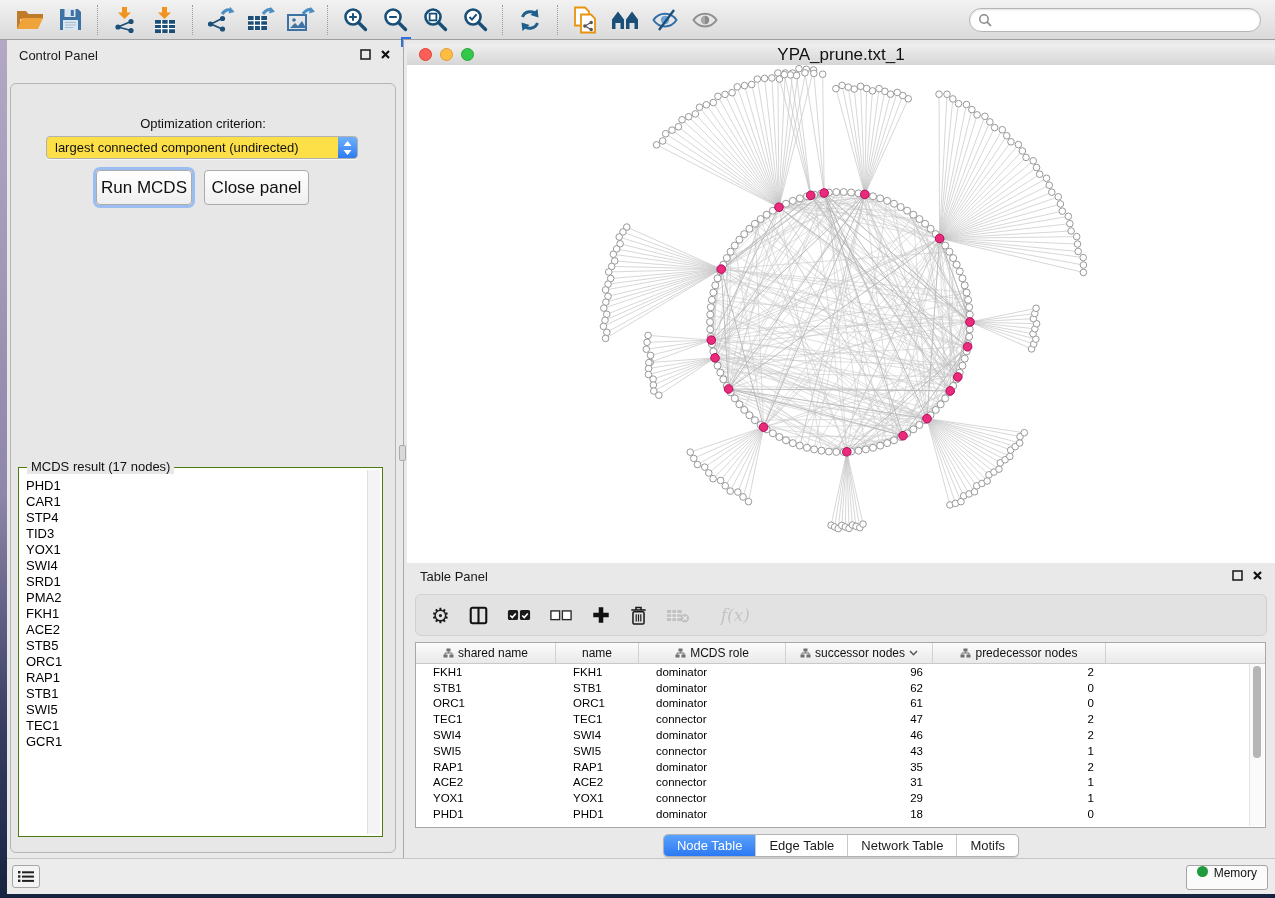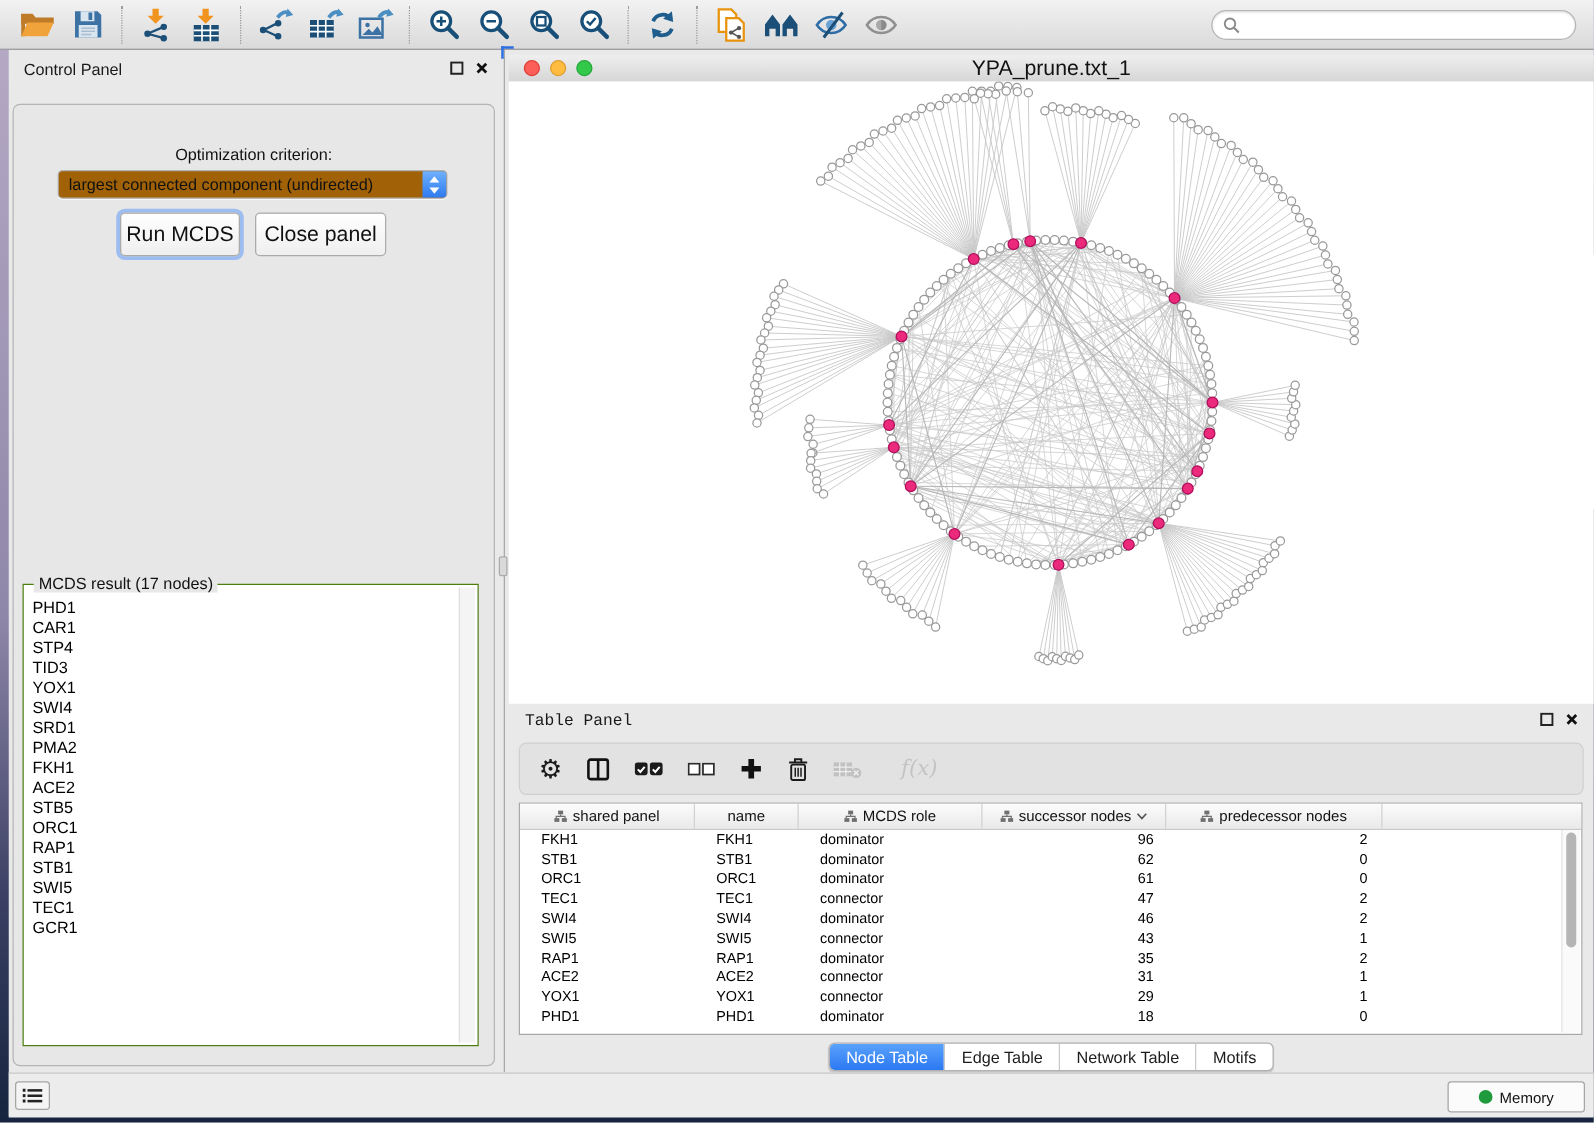--- a/index.html
+++ b/index.html
@@ -27,21 +27,21 @@
   .panel-wicons{position:absolute;top:9px;right:8px;display:flex;gap:9px;align-items:center;}
   #cp-tabs{position:absolute;top:33px;left:0;right:0;display:flex;justify-content:center;z-index:3;}
   #cp-content{position:absolute;left:3px;top:43px;right:3px;bottom:5px;background:#e7e7e7;
     border:1px solid #b5b5b5;border-radius:6px;}
   .segctl{display:inline-flex;background:#fff;border:1px solid #b2b2b2;border-radius:5px;
     overflow:hidden;height:21px;box-shadow:0 1px 1px rgba(0,0,0,.15);}
   .seg{padding:0 13px;font-size:13px;line-height:21px;color:#1c1c1c;border-left:1px solid #c9c9c9;cursor:default;white-space:nowrap;}
   .seg:first-child{border-left:none;}
   .seg.active{background:linear-gradient(#5aa2fb,#2b79f3);color:#fff;border-left-color:#2b79f3;}
   #opt-label{position:absolute;top:32px;left:0;right:0;text-align:center;font-size:13px;color:#111;}
-  #criterion{position:absolute;left:35px;top:52px;width:312px;height:23px;background:#a16207;
+  #criterion{position:absolute;left:35px;top:52px;width:312px;height:23px;background:#fde047;
     border:1px solid #b1b1b1;border-radius:4px;display:flex;align-items:center;box-sizing:border-box;
     box-shadow:0 1px 0 rgba(255,255,255,.7);}
   #criterion .val{flex:1;font-size:13px;padding-left:8px;color:#111;white-space:nowrap;overflow:hidden;}
   #criterion .stepper{width:19px;height:21px;border-radius:0 3px 3px 0;
     background:linear-gradient(#6fb0fd,#2e7bf0);display:flex;flex-direction:column;align-items:center;justify-content:center;gap:2px;}
   .btn{position:absolute;height:35px;background:linear-gradient(#ffffff,#efefef);border:1px solid #ababab;
     border-radius:4px;font-size:17px;color:#111;display:flex;align-items:center;justify-content:center;box-sizing:border-box;}
   #run-btn{left:85px;top:86px;width:96px;box-shadow:0 0 0 3px rgba(95,155,250,.55);}
   #closepanel-btn{left:193px;top:86px;width:105px;}
   #mcds-box{position:absolute;left:7px;top:383px;right:12px;bottom:15px;border:1px solid #4d7c0f;background:#fff;}
@@ -85,22 +85,22 @@
   .td.c0,.td.c1,.td.c2{text-align:left;padding-left:17px;}
   .td.c3{text-align:right;padding-right:10px;}
   .td.c4{text-align:right;padding-right:12px;}
   #vscroll{position:absolute;top:21px;bottom:1px;right:1px;width:14px;background:#fafafa;border-left:1px solid #e3e3e3;}
   #vthumb{position:absolute;top:2px;left:2.5px;width:8px;height:92px;background:#b5b5b5;border-radius:4px;}
   #bottom-tabs-row{position:absolute;left:0;right:0;top:271px;display:flex;justify-content:center;}
   
   #statusbar{position:absolute;left:0;right:0;top:818px;height:35px;background:#ececec;border-top:1px solid #c6c6c6;}
   #listbtn{position:absolute;left:5px;top:6px;width:28px;height:23px;background:#f4f4f4;border:1px solid #a5a5a5;
     border-radius:3px;display:flex;align-items:center;justify-content:center;box-sizing:border-box;}
-  #membtn{position:absolute;right:7px;top:6px;height:25px;padding:0 24px;background:#fbfbfb;border:1px solid #a5a5a5;
-    border-radius:3px;display:flex;align-items:center;gap:6px;font-size:12px;color:#111;box-sizing:border-box;}
+  #membtn{position:absolute;right:7px;top:6px;height:25px;padding:0 10px;background:#fbfbfb;border:1px solid #a5a5a5;
+    border-radius:3px;display:flex;gap:6px;font-size:12px;color:#111;box-sizing:border-box;}
   #memdot{width:11px;height:11px;border-radius:50%;background:#1f9a3c;}
 </style>
 </head>
 <body>
 
 <div id="toolbar">
   <div class="tbi">
     <svg width="30" height="25" viewBox="0 0 30 25">
         <path d="M2 4 h9 l2.5 3 H28 v5 H2 Z" fill="#bf7b28"></path>
         <path d="M2 4 v18 h3 V6 Z" fill="#bf7b28"></path>
@@ -1081,21 +1081,21 @@
             <circle cx="356.5879172019785" cy="362.1722092687432" r="4.3" fill="#ec2a7c" stroke="#b00d5c" stroke-width="1"></circle>
             <circle cx="321.5682509087254" cy="323.95494973830705" r="4.3" fill="#ec2a7c" stroke="#b00d5c" stroke-width="1"></circle>
             <circle cx="308.0359795280186" cy="292.83285625620994" r="4.3" fill="#ec2a7c" stroke="#b00d5c" stroke-width="1"></circle>
             <circle cx="304.2651510635959" cy="275.09250312480856" r="4.3" fill="#ec2a7c" stroke="#b00d5c" stroke-width="1"></circle>
             <circle cx="314.23909050646193" cy="204.12423640014595" r="4.3" fill="#ec2a7c" stroke="#b00d5c" stroke-width="1"></circle>
           </svg>
       </div>
     </div>
 
     <div id="table-panel">
-      <div class="panel-title" style="top:6px;left:13px;font-family:Liberation Mono, monospace;">Table Panel</div>
+      <div class="panel-title" style="top:6px;left:13px;">Table Panel</div>
       <div class="panel-wicons" style="top:7px;right:12px;">
         <svg width="11" height="11" viewBox="0 0 11 11">
             <rect x="1" y="1" width="9" height="9" fill="none" stroke="#222" stroke-width="1.6"></rect>
           </svg>
         <svg width="11" height="11" viewBox="0 0 11 11">
             <path d="M2 2 L9 9 M9 2 L2 9" stroke="#111" stroke-width="2.2"></path>
           </svg>
       </div>
       <div id="tp-toolbar">
         <div class="tpi" style="font-size:21px;color:#1b1b1b;line-height:21px;">⚙</div>
@@ -1144,21 +1144,21 @@
       </div>
       <div id="ntable">
         <div id="thead">
             <div class="th" style="width: 140px;">
               <svg width="11" height="10" viewBox="0 0 11 10">
                 <rect x="3.5" y="0.5" width="4" height="3" fill="#6f6f6f"></rect>
                 <path d="M5.5 3.5 V5 M2 6.5 V5 H9 V6.5" stroke="#6f6f6f" stroke-width="1" fill="none"></path>
                 <rect x="0.5" y="6.5" width="4" height="3" fill="#6f6f6f"></rect>
                 <rect x="6.5" y="6.5" width="4" height="3" fill="#6f6f6f"></rect>
               </svg>
-              <span>shared panel</span>
+              <span>shared name</span>
             </div>
             <div class="th" style="width: 83px;">
               <span>name</span>
             </div>
             <div class="th" style="width: 147px;">
               <svg width="11" height="10" viewBox="0 0 11 10">
                 <rect x="3.5" y="0.5" width="4" height="3" fill="#6f6f6f"></rect>
                 <path d="M5.5 3.5 V5 M2 6.5 V5 H9 V6.5" stroke="#6f6f6f" stroke-width="1" fill="none"></path>
                 <rect x="0.5" y="6.5" width="4" height="3" fill="#6f6f6f"></rect>
                 <rect x="6.5" y="6.5" width="4" height="3" fill="#6f6f6f"></rect>

